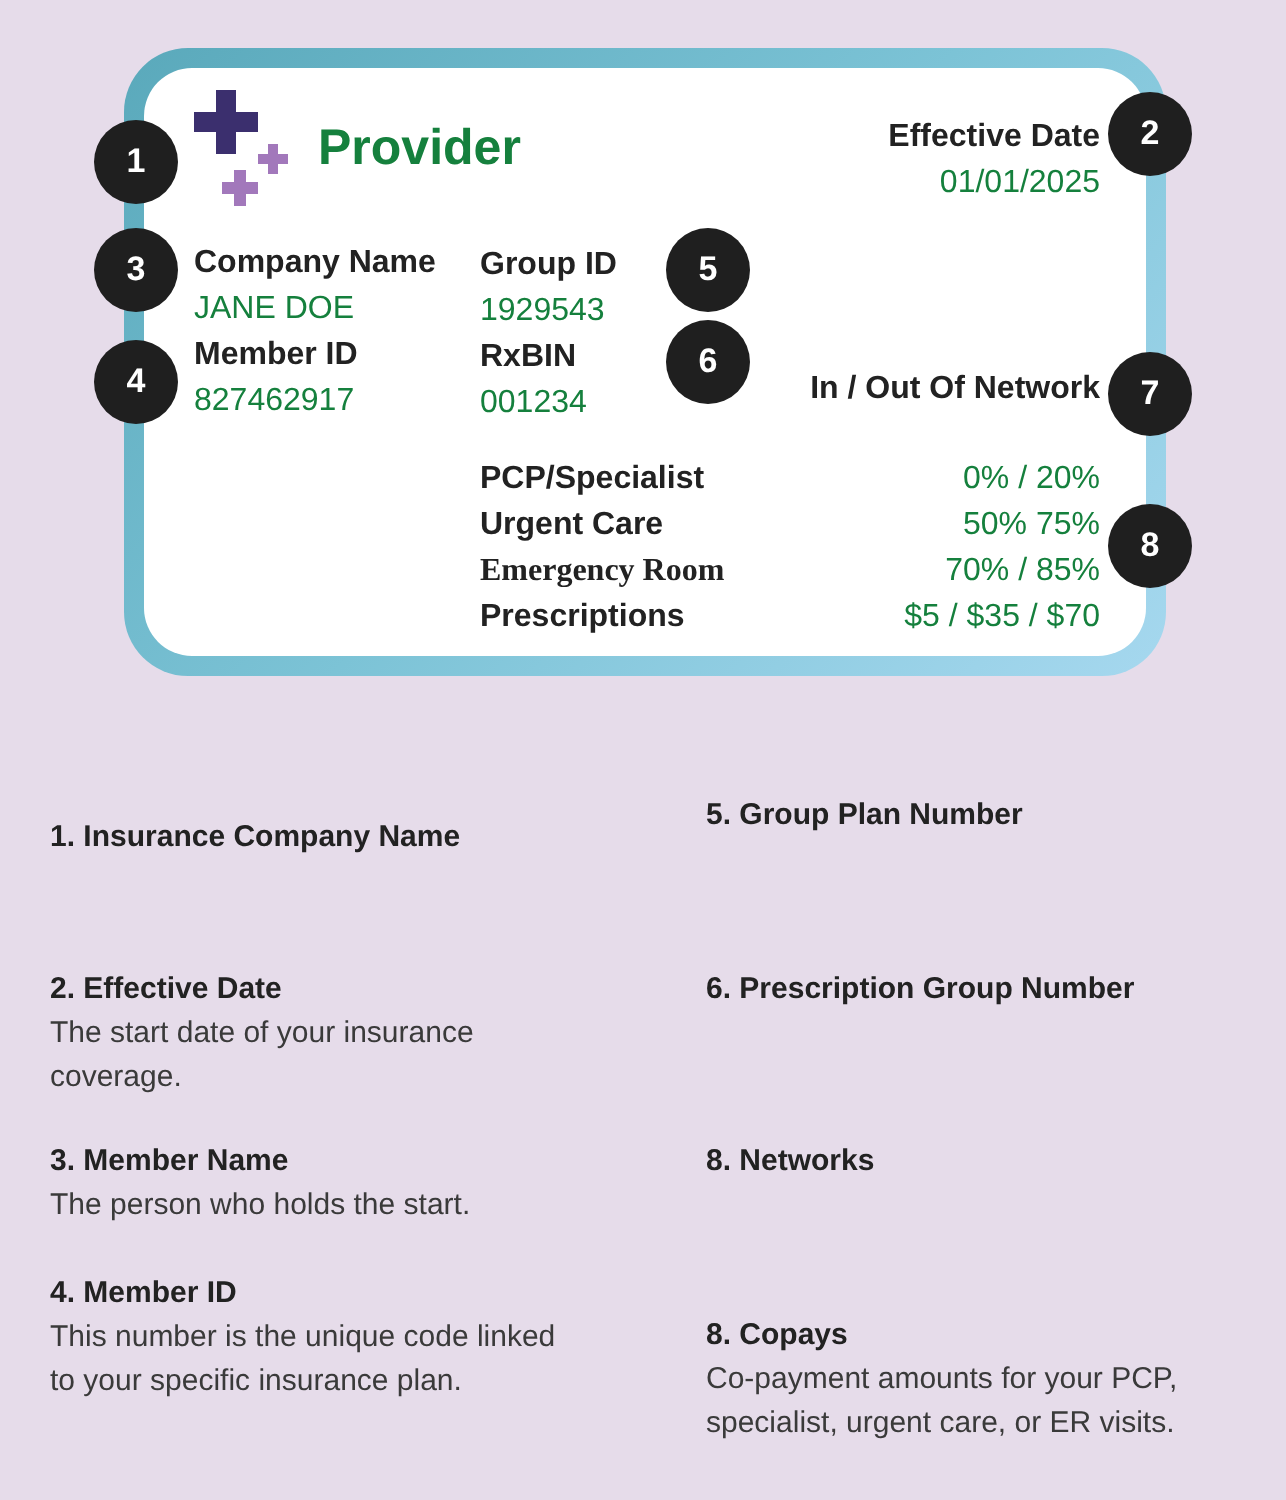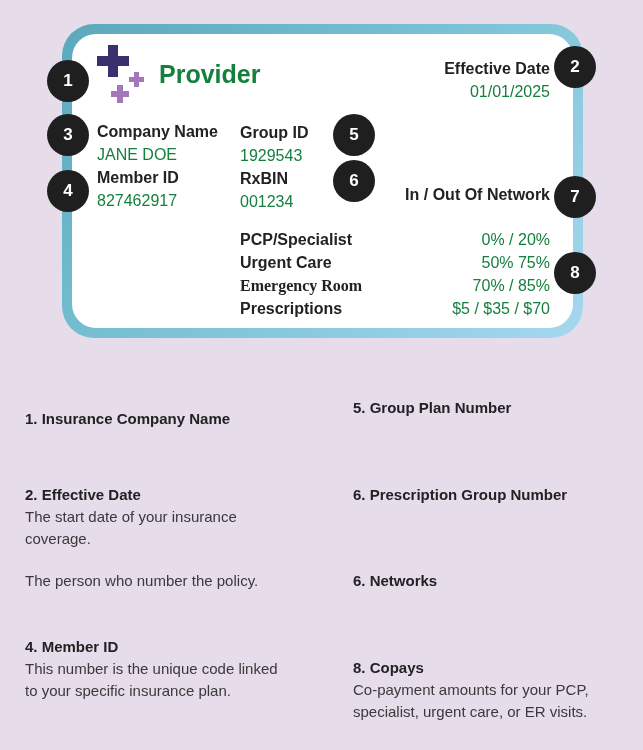--- a/index.html
+++ b/index.html
@@ -80,31 +80,32 @@
 <div class="badge" style="left:554px;top:252px;">8</div>
 
 <div class="desc" style="left:25px;top:408px;">
   <span class="t">1. Insurance Company Name</span>
 </div>
 <div class="desc" style="left:25px;top:484px;width:270px;">
   <span class="t">2. Effective Date</span>
   <span>The start date of your insurance coverage.</span>
 </div>
 <div class="desc" style="left:25px;top:570px;">
-  <span>The person who number the policy.</span>
+  <span class="t">3. Member Name</span>
+  <span>The person who holds the start.</span>
 </div>
 <div class="desc" style="left:25px;top:636px;width:260px;">
   <span class="t">4. Member ID</span>
   <span>This number is the unique code linked to your specific insurance plan.</span>
 </div>
 <div class="desc" style="left:353px;top:397px;width:240px;">
   <span class="t">5. Group Plan Number</span>
 </div>
 <div class="desc" style="left:353px;top:484px;width:275px;">
   <span class="t">6. Prescription Group Number</span>
 </div>
 <div class="desc" style="left:353px;top:570px;width:220px;">
-  <span class="t">6. Networks</span>
+  <span class="t">8. Networks</span>
 </div>
 <div class="desc" style="left:353px;top:657px;width:280px;">
   <span class="t">8. Copays</span>
   <span>Co-payment amounts for your PCP, specialist, urgent care, or ER visits.</span>
 </div>
 
 </body></html>

